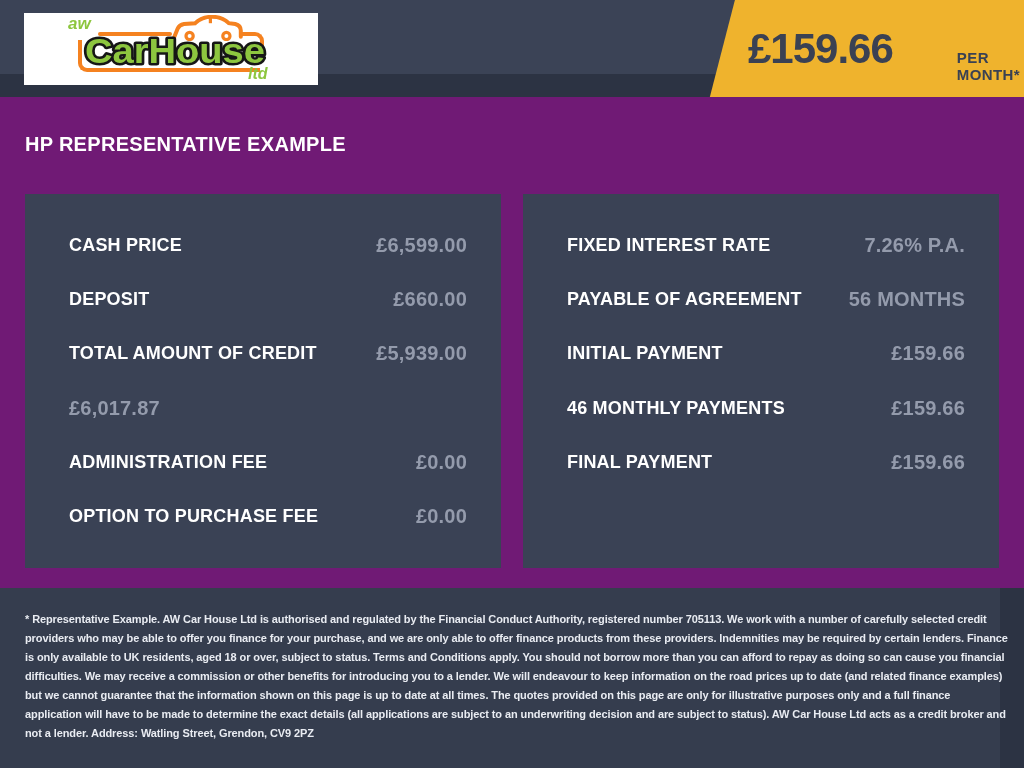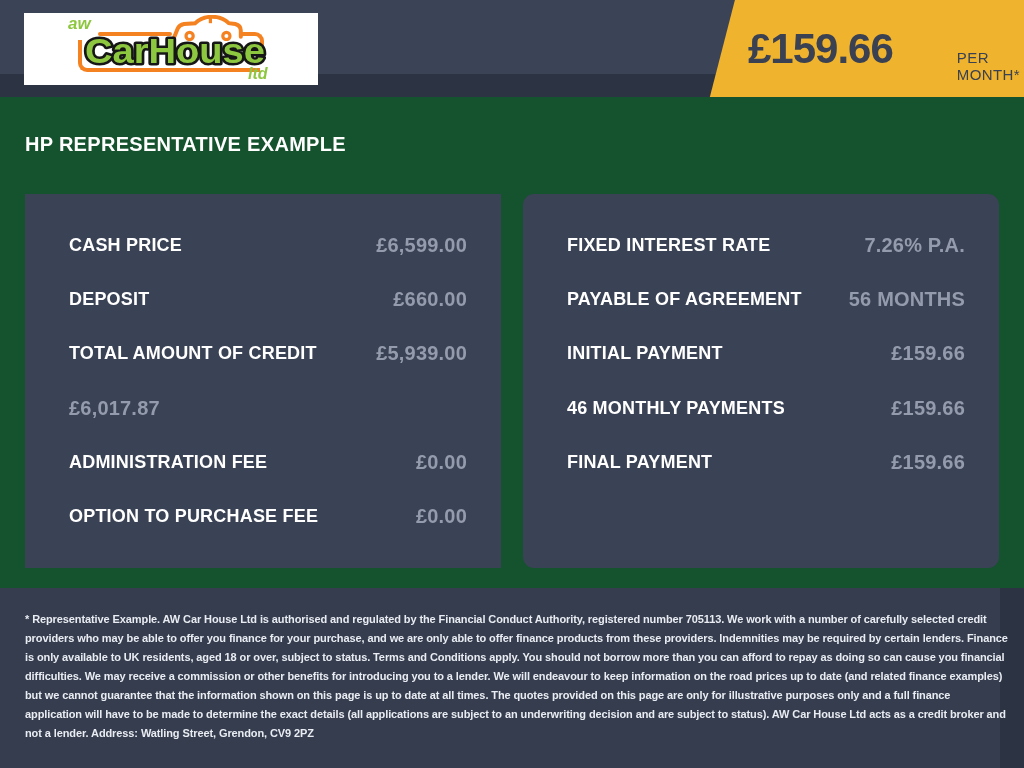--- a/index.html
+++ b/index.html
@@ -77,45 +77,45 @@
     clip-path: polygon(12.4% 0, 100% 0, 100% 100%, 4.8% 100%);
     display: flex; align-items: baseline;
     padding-left: 54px;
   }
   .banner-price {
     font-size: 42px; font-weight: bold;
     color: #3a4153; letter-spacing: -1px;
     line-height: 97px;
   }
   .banner-period {
-    font-size: 15px; font-weight: normal;
+    font-size: 15px; font-weight: bold;
     color: #3a4153; letter-spacing: 0.4px;
     margin-left: 16px;
     padding-left: 48px;
   }
 
   
   .main {
     position: absolute; left: 0; top: 97px;
     width: 1024px; height: 491px;
-    background: #14532d;
+    background: #701a75;
   }
   .page-heading {
     position: absolute; left: 25px; top: 36px;
     font-size: 20px; font-weight: bold;
     color: #ffffff; letter-spacing: 0.3px;
   }
   .panel {
     position: absolute; top: 97px;
     width: 476px; height: 374px;
     background: #3a4255;
     padding: 24px 34px 24px 44px;
   }
   .panel-left  { left: 25px; }
-  .panel-right { left: 523px; border-radius: 11px; }
+  .panel-right { left: 523px; }
   .finance-row {
     height: 54.3px;
     display: flex; justify-content: space-between; align-items: center;
   }
   .finance-label {
     font-size: 18px; font-weight: bold; color: #ffffff;
     letter-spacing: 0.2px; white-space: nowrap;
   }
   .finance-value {
     font-size: 20px; font-weight: bold; color: #949bac;

